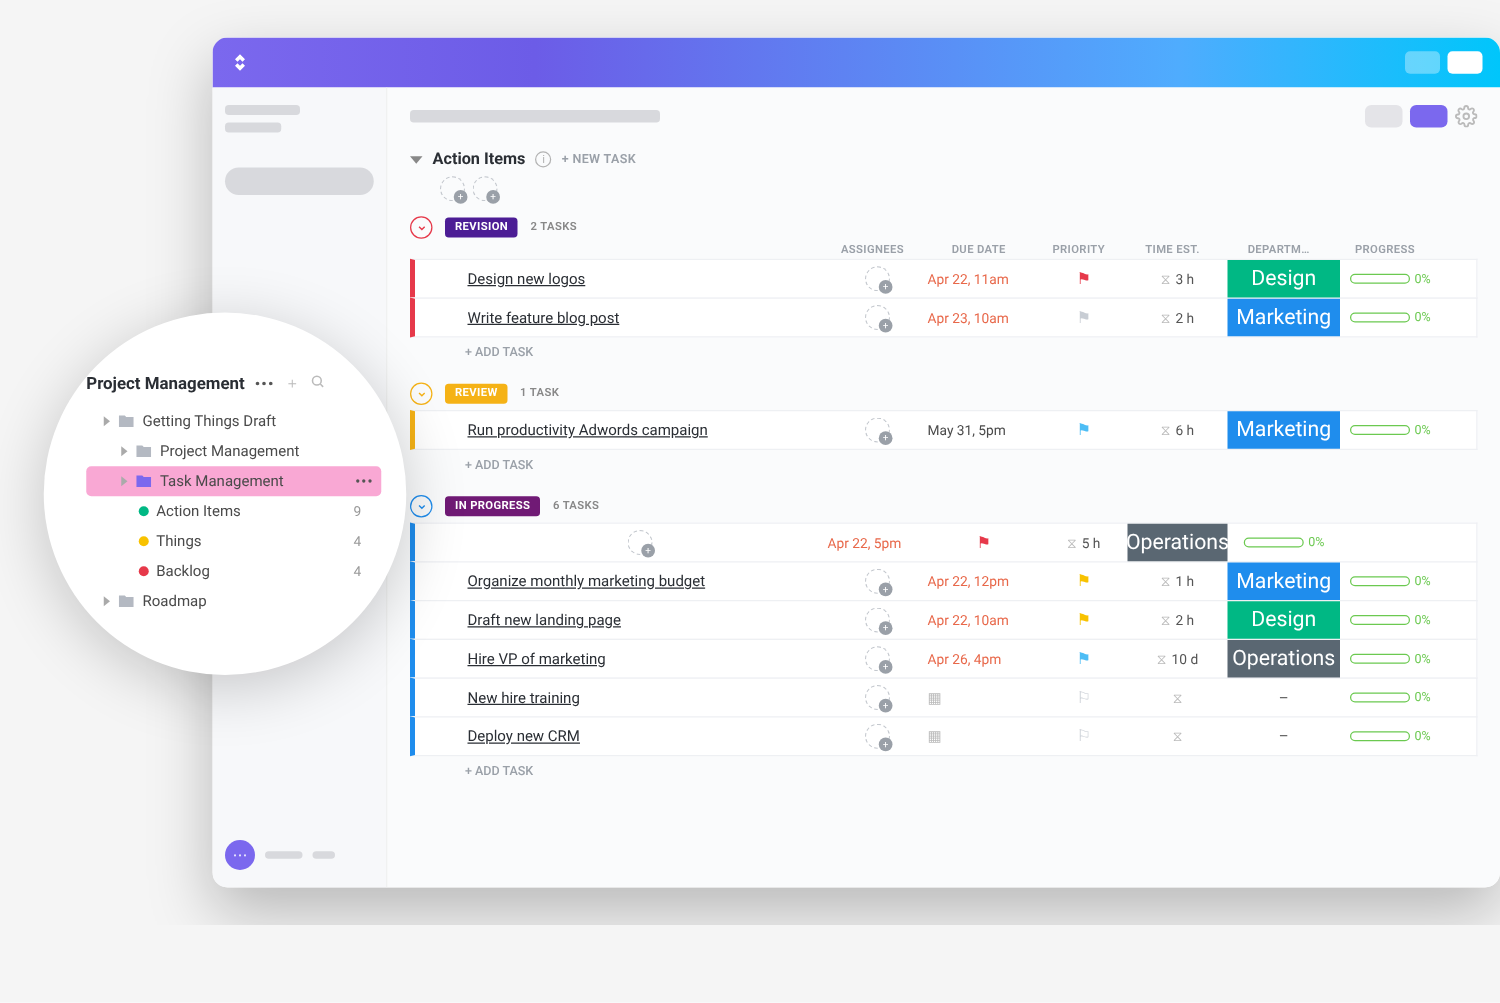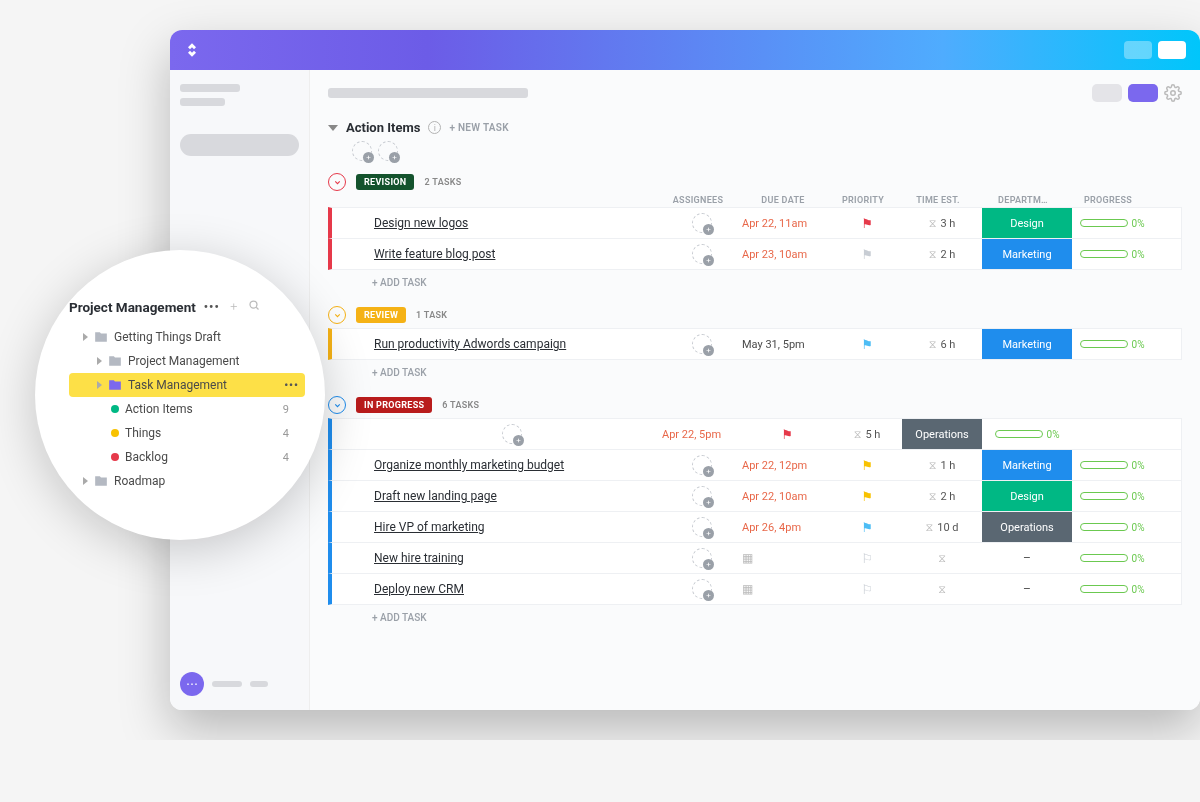--- a/index.html
+++ b/index.html
@@ -45,36 +45,36 @@
   .columns-header > div:nth-child(2){text-align:left;}
 
   .task-row{display:grid;grid-template-columns:30px 300px 80px 90px 70px 80px 90px 80px;align-items:center;background:#fff;border:1px solid #eef0f3;border-left-width:4px;height:32px;font-size:12px;margin-bottom:-1px;}
   .task-title{color:#2a2e34;padding-left:12px;text-decoration:underline;}
   .assignee-cell,.prio-cell,.time-cell,.progress-cell{display:flex;align-items:center;justify-content:center;gap:4px;}
   .due-cell{font-size:11px;}
   .flag{font-size:13px;}
   .hourglass{color:#bbb;font-size:11px;}
   .time-val{color:#555;font-size:11px;}
   .dept-cell{display:flex;align-items:center;justify-content:center;height:100%;}
-  .dept-tag{color:#fff;font-size:11px;width:100%;height:100%;display:flex;align-items:center;justify-content:center;}
+  .dept-tag{color:#fff;font-size:17px;width:100%;height:100%;display:flex;align-items:center;justify-content:center;}
   .progress-bar{width:48px;height:8px;border:1.5px solid #6bc950;border-radius:5px;}
   .progress-pct{font-size:10px;color:#6bc950;}
   .add-task-row{font-size:10px;color:#9aa0a8;padding:8px 0 8px 44px;font-weight:500;}
   .cal-icon,.date-ph{color:#bbb;font-size:12px;}
   .no-dept{color:#555;text-align:center;}
 
   
   .popup{position:absolute;left:35px;top:250px;width:290px;height:290px;border-radius:50%;background:#fff;box-shadow:0 10px 50px rgba(0,0,0,0.2);padding:48px 20px 20px 34px;z-index:10;}
   .popup-title-row{display:flex;align-items:center;gap:8px;margin-bottom:10px;}
   .popup-title{font-weight:700;font-size:13.5px;color:#2a2e34;}
   .dots{color:#555;font-weight:700;letter-spacing:1px;}
   .icon-sm{color:#bbb;font-size:12px;}
   .tree-item{display:flex;align-items:center;gap:6px;padding:5px 6px;font-size:12px;color:#4a4a4a;border-radius:4px;cursor:pointer;}
   .tree-item .count{margin-left:auto;color:#999;font-size:11px;padding-right:10px;}
-  .tree-item.selected{background:#fde047;}
+  .tree-item.selected{background:#f9a8d4;}
   .tree-caret{width:0;height:0;border-top:4px solid transparent;border-bottom:4px solid transparent;border-left:5px solid #aaa;}
   .folder-icon{width:14px;color:#b4b9c2;}
   .folder-icon.purple{color:#7b68ee;}
   .dot{width:8px;height:8px;border-radius:50%;flex-shrink:0;}
   .indent1{padding-left:14px;}
   .indent2{padding-left:28px;}
   .indent3{padding-left:42px;}
 </style>
 </head>
 <body>
@@ -126,21 +126,21 @@
       </div>
 
       <div id="groups-container">
           <div class="group">
     <div class="group-row">
       <div class="collapse-circle" style="border-color:#e6394a;color:#e6394a">
         <svg viewBox="0 0 24 24" fill="none" stroke="currentColor" stroke-width="3">
                   <polyline points="6 9 12 15 18 9"></polyline>
                 </svg>
       </div>
-      <span class="status-badge" style="background:#14532d">REVISION</span>
+      <span class="status-badge" style="background:#4c1d95">REVISION</span>
       <span class="task-count">2 TASKS</span>
       <div style="flex:1"></div>
     </div>
     <div class="columns-header" style="grid-column:1/-1;margin-left:0;">
       <div></div>
               <div></div>
       <div>ASSIGNEES</div>
       <div>DUE DATE</div>
       <div>PRIORITY</div>
       <div>TIME EST.</div>
@@ -229,21 +229,21 @@
     </div>
     <div class="add-task-row">+ ADD TASK</div>
   </div>
           <div class="group">
     <div class="group-row">
       <div class="collapse-circle" style="border-color:#1f8ded;color:#1f8ded">
         <svg viewBox="0 0 24 24" fill="none" stroke="currentColor" stroke-width="3">
                   <polyline points="6 9 12 15 18 9"></polyline>
                 </svg>
       </div>
-      <span class="status-badge" style="background:#b91c1c">IN PROGRESS</span>
+      <span class="status-badge" style="background:#701a75">IN PROGRESS</span>
       <span class="task-count">6 TASKS</span>
 
     </div>
 
     <div class="task-row" style="border-left-color:#1f8ded">
       <div></div>
       <div class="assignee-cell">
                 <div class="avatar-ph"></div>
               </div>
       <div class="due-cell" style="color:#e8684a">Apr 22, 5pm</div>

